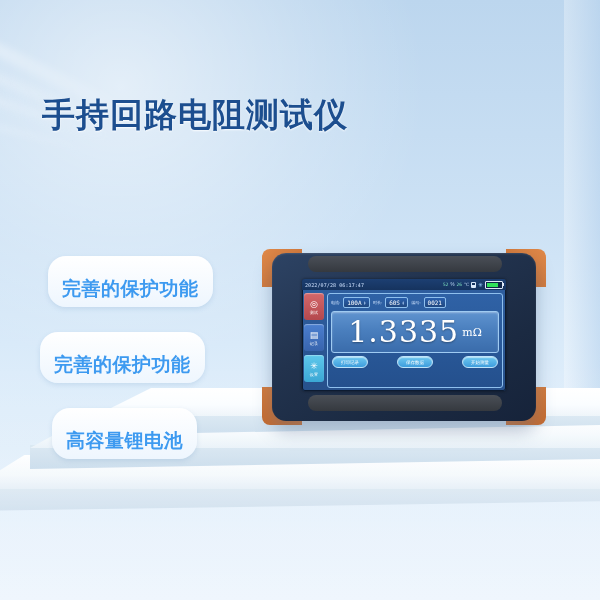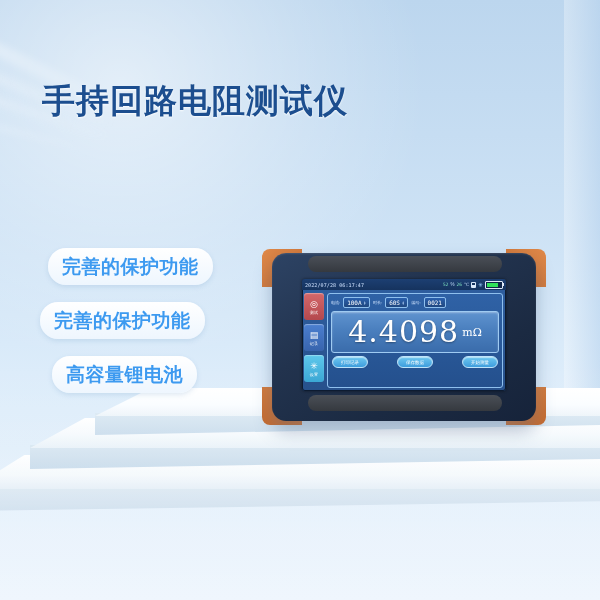--- a/index.html
+++ b/index.html
@@ -70,34 +70,34 @@
     clip-path: polygon(10% 0%, 100% 0%, 100% 100%, 0% 100%);
   }
   #slab1 .side{
     position:absolute;left:0;top:25px;width:100%;height:22px;
     background:linear-gradient(to bottom,#dbe9f3,#c9dcec);
     clip-path: polygon(0% 0%, 100% 0%, 100% 50%, 0% 100%);
   }
 
   
   #headline{
-    position:absolute;left:42px;top:79px;
+    position:absolute;left:42px;top:93px;
     font-size:33px;font-weight:bold;letter-spacing:1px;
     color:#1c4e8f;
     text-shadow:0 1px 2px rgba(255,255,255,.85);
     white-space:nowrap;
   }
   
   #features{position:absolute;left:0;top:240px;width:260px;}
   .pill{
     display:inline-block;
     background:linear-gradient(to bottom,#ffffff,#eef6fe);
     border-radius:18px;
-    padding:6px 14px 5px 14px;
-    margin:8px 0 9px 0;
+    padding:20px 14px 5px 14px;
+    margin:16px 0 9px 0;
     color:#3d9af0;
     font-size:19px;font-weight:bold;letter-spacing:.5px;
     box-shadow:0 2px 5px rgba(90,140,190,.18);
     white-space:nowrap;
   }
   .pill-row{text-align:left;}
   .pr1{padding-left:48px;}
   .pr2{padding-left:40px;}
   .pr3{padding-left:52px;}
 
@@ -322,21 +322,21 @@
             <span>60S</span>
             <span class="spin">▴<br>▾</span>
           </span>
           <span class="p-label">编号:</span>
           <span class="p-field">
             <span>0021</span>
           </span>
         </div>
 
         <div class="bigbox">
-          <span class="bigval">4.4098</span>
+          <span class="bigval">1.3335</span>
           <span class="bigunit">mΩ</span>
         </div>
 
 
         <div class="row-btns">
           <span class="scr-btn">打印记录</span>
           <span class="scr-btn">保存数据</span>
           <span class="scr-btn">开始测量</span>
         </div>
 

